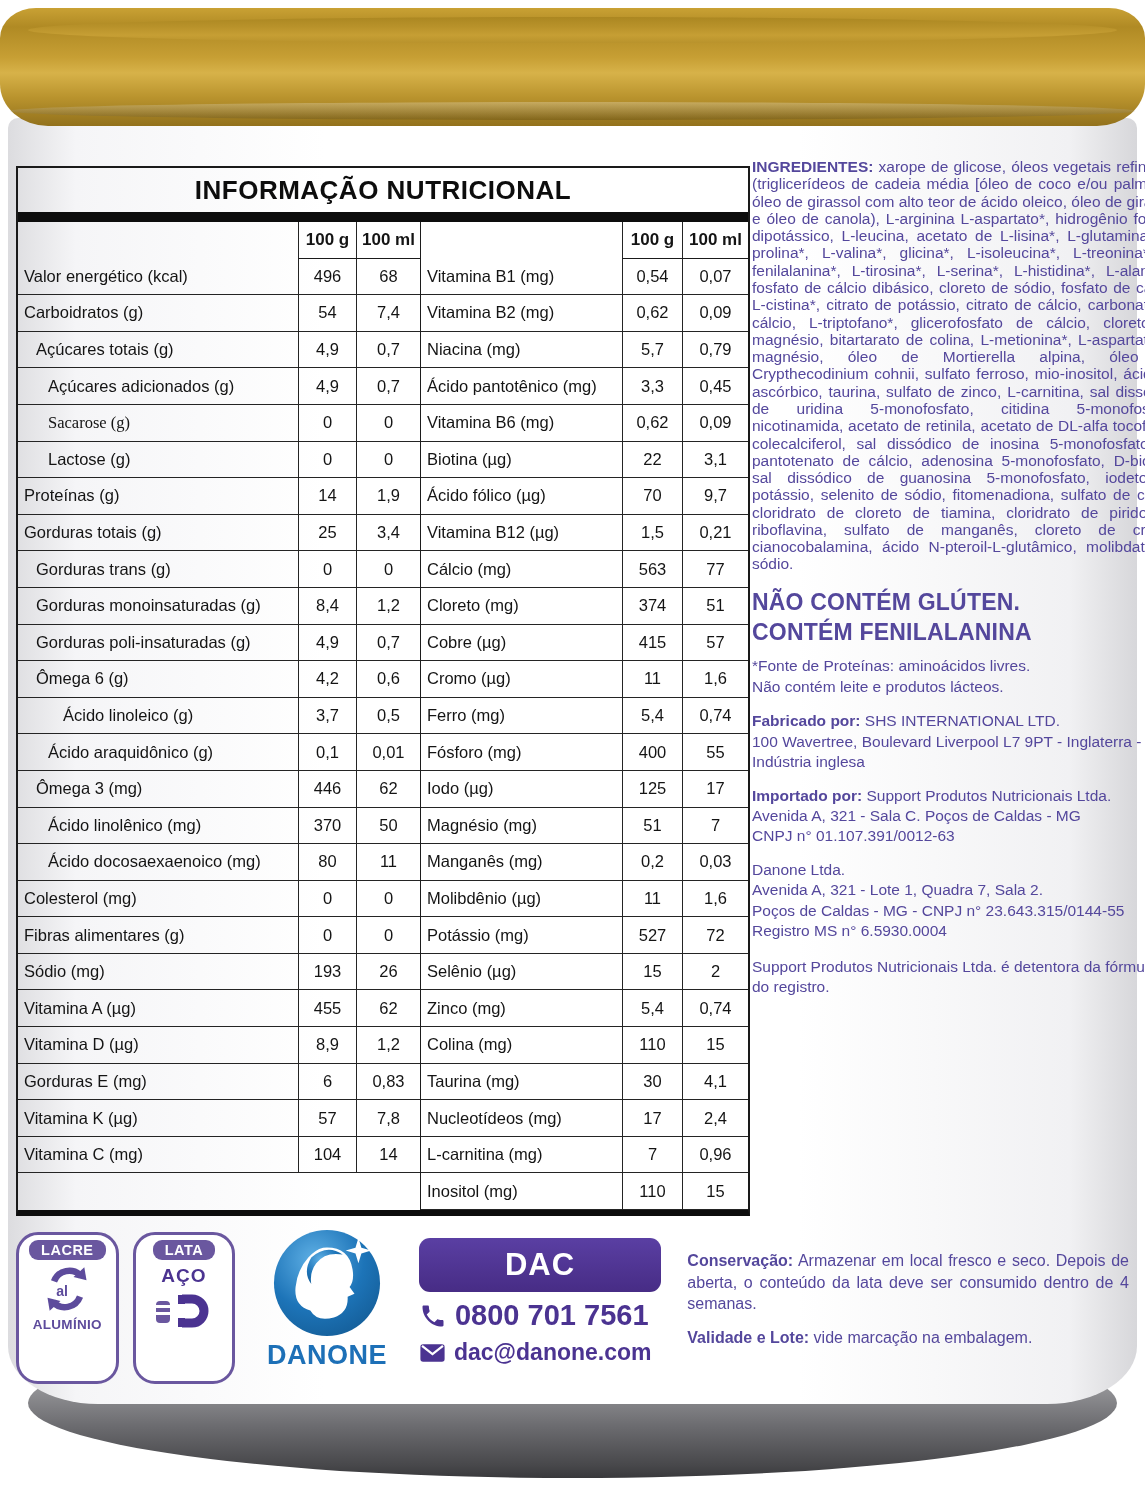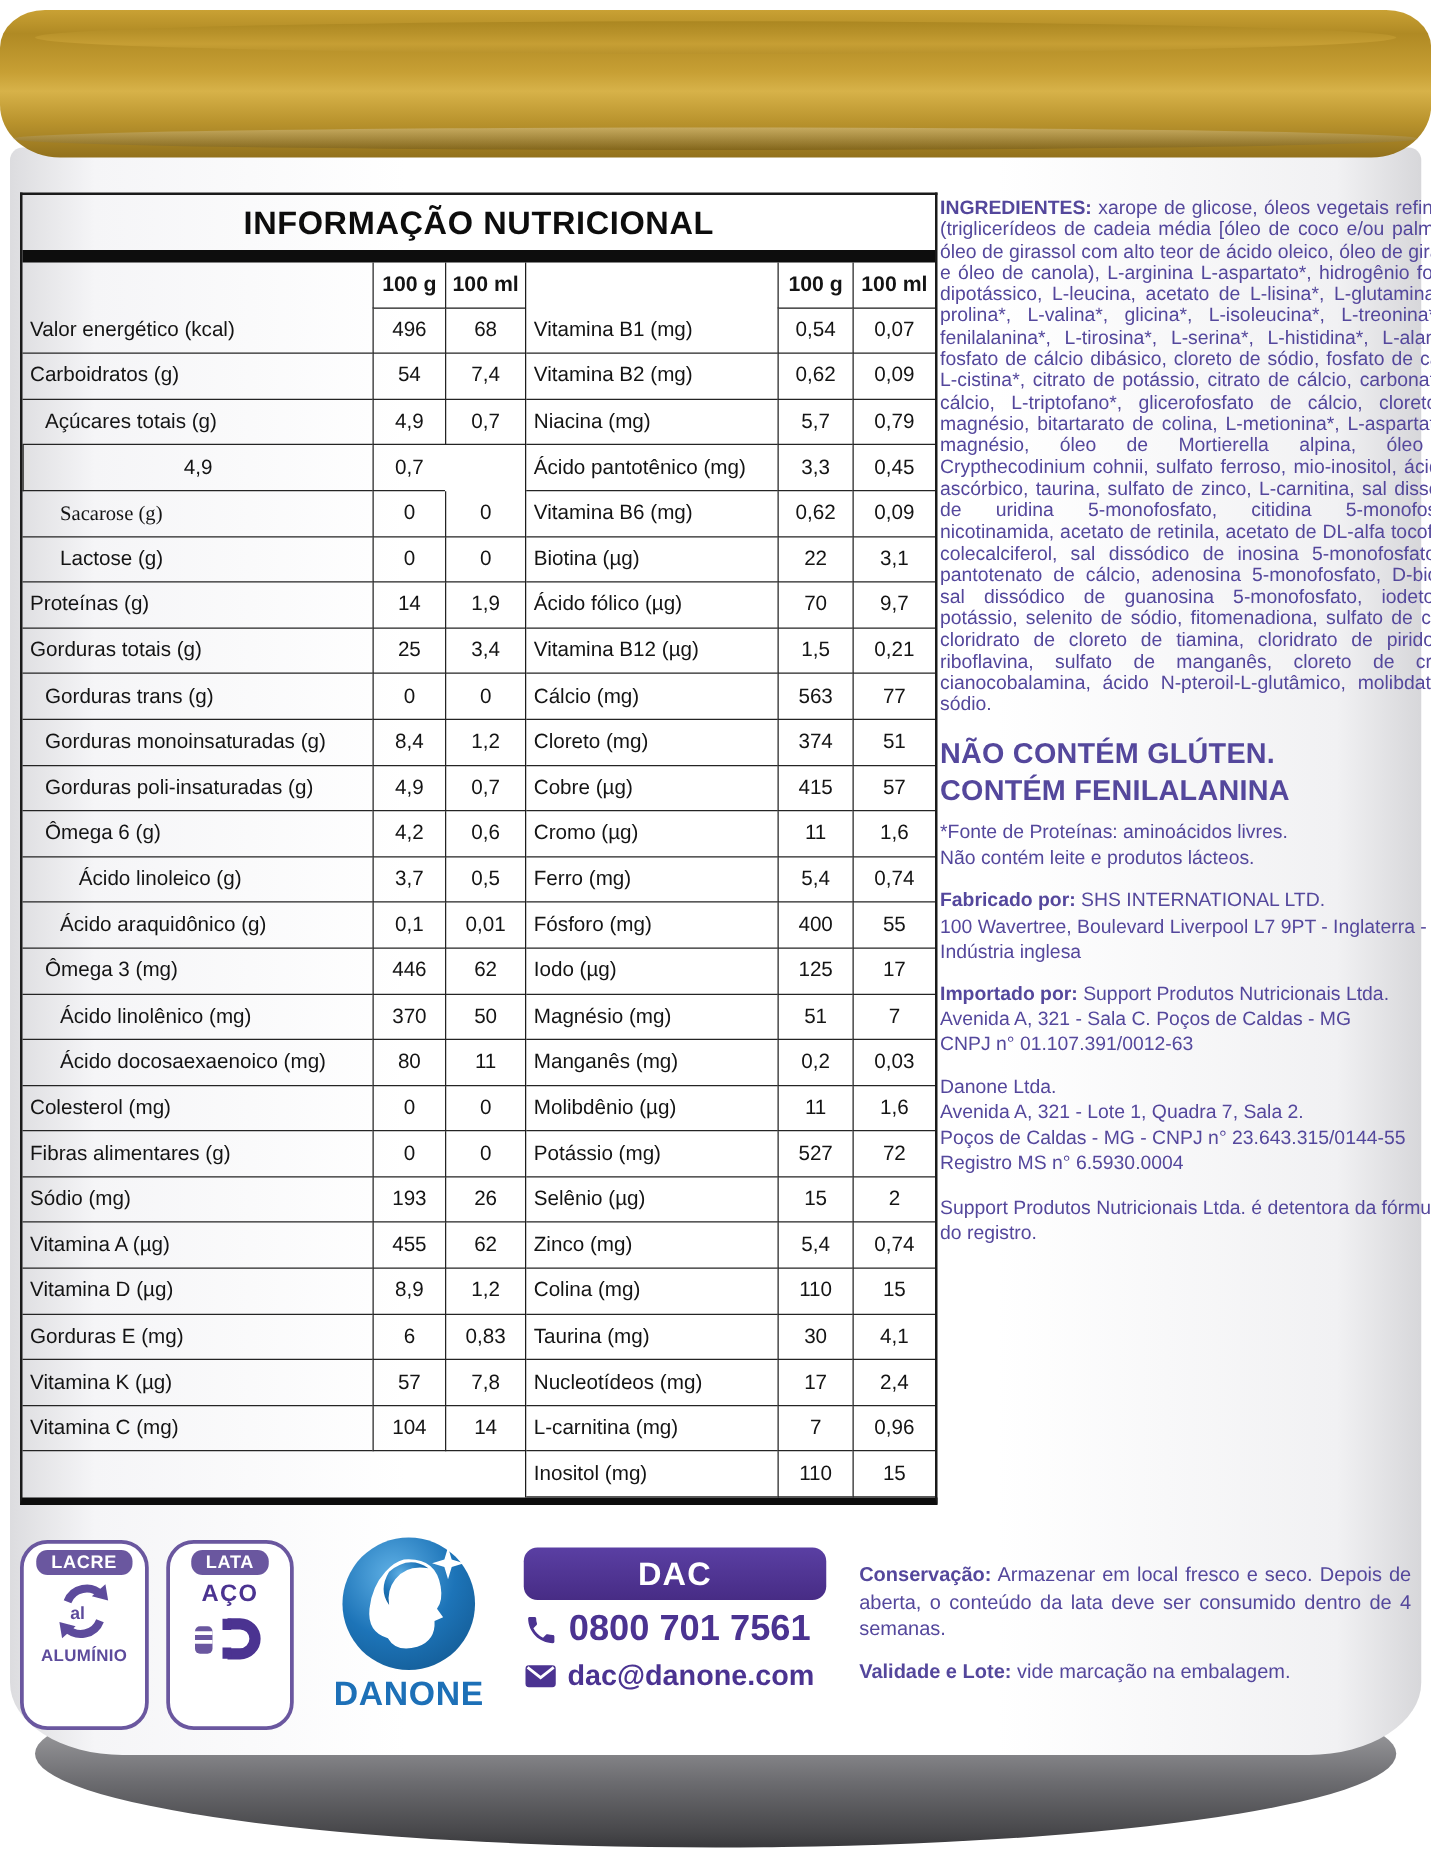--- a/index.html
+++ b/index.html
@@ -12,21 +12,21 @@
   .lid::before{content:"";position:absolute;top:9px;left:28px;right:28px;height:26px;border-radius:50%;
        background:linear-gradient(180deg,#a8841f 0%,#c9a136 70%,#b8922c 100%);opacity:.85;}
   .lid::after{content:"";position:absolute;bottom:6px;left:10px;right:10px;height:18px;border-radius:50%;
        background:linear-gradient(180deg,rgba(255,255,255,.25),rgba(0,0,0,.15));}
   .rim{position:absolute;left:28px;right:28px;bottom:22px;height:150px;border-radius:50%;z-index:1;
        background:linear-gradient(180deg,#c9c9cc 0%,#a3a3a6 30%,#6c6c70 65%,#47474a 92%,#39393c 100%);}
   .body{position:absolute;top:118px;left:8px;right:8px;bottom:96px;z-index:2;
         background:linear-gradient(90deg,#dcdcdf 0%,#f5f5f7 6%,#ffffff 28%,#ffffff 70%,#f1f1f3 94%,#d7d7da 100%);
         border-radius:10px 10px 90px 90px / 10px 10px 58px 58px;}
   
-  .nutri-box{position:absolute;left:8px;top:36px;width:730px;background:transparent;
+  .nutri-box{position:absolute;left:8px;top:48px;width:730px;background:transparent;
              border:2px solid #1a1a1a;border-bottom:6px solid #0d0d0d;}
   .nutri-title{height:44px;display:flex;align-items:center;justify-content:center;
                font-size:26px;font-weight:bold;color:#0d0d0d;letter-spacing:.5px;}
   .nutri-bar{height:10px;background:#0d0d0d;}
   .tables{display:flex;}
   .subtable{display:block;}
   .subtable.left{width:402px;border-right:1.6px solid #1c1c1c;}
   .subtable.right{flex:1;}
   .nrow{display:grid;height:36.6px;}
   .subtable.left .nrow{grid-template-columns:1fr 58px 64px;}
@@ -51,22 +51,22 @@
           display:flex;gap:14px;align-items:flex-start;}
   .badge{width:104px;height:152px;border:3.5px solid #6a579f;border-radius:22px;background:#fff;
          display:flex;flex-direction:column;align-items:center;box-sizing:border-box;padding-top:5px;}
   .badge .pill{background:#6a579f;color:#fff;font-weight:bold;font-size:14.5px;letter-spacing:.5px;
                padding:2px 12px;border-radius:9px;margin-bottom:3px;}
   .badge .word{color:#5d4b9c;font-weight:bold;font-size:13.5px;letter-spacing:.3px;margin-top:2px;}
   .badge .aco{color:#4b3391;font-weight:bold;font-size:19px;letter-spacing:1px;margin:2px 0 0;}
   .danone{width:158px;display:flex;flex-direction:column;align-items:center;margin-top:-4px;}
   .danone-name{color:#1d70b7;font-weight:bold;font-size:27px;letter-spacing:.5px;margin-top:2px;}
   .dac{width:258px;margin-top:6px;}
-  .dac-bar{width:242px;height:42px;border-radius:11px;display:flex;align-items:center;justify-content:center;
-           background:linear-gradient(180deg,#5a3fa3 0%,#472c85 100%);color:#fff;font-weight:bold;font-size:26px;letter-spacing:1px;}
+  .dac-bar{width:242px;height:54px;border-radius:11px;display:flex;align-items:center;justify-content:center;
+           background:linear-gradient(180deg,#5a3fa3 0%,#472c85 100%);color:#fff;font-weight:bold;font-size:31px;letter-spacing:1px;}
   .dac-line{display:flex;align-items:center;gap:8px;color:#4b3391;font-weight:bold;margin-top:7px;}
   .dac-phone{font-size:29px;}
   .dac-email{font-size:23px;}
   .conserv{width:448px;margin-top:18px;color:#54479c;font-size:16px;line-height:1.35;text-align:justify;}
   .conserv .p2{margin-top:12px;}
   .conserv b{font-weight:bold;}
 </style>
 </head>
 <body>
 
@@ -97,20 +97,21 @@
                 <div class="cell lbl" style="padding-left: 6px;">Carboidratos (g)</div>
                 <div class="cell val">54</div>
                 <div class="cell val">7,4</div>
               </div>
               <div class="nrow">
                 <div class="cell lbl" style="padding-left: 18px;">Açúcares totais (g)</div>
                 <div class="cell val">4,9</div>
                 <div class="cell val">0,7</div>
               </div>
               <div class="nrow">
+                <div class="cell lbl" style="padding-left: 30px;">Açúcares adicionados (g)</div>
                 <div class="cell val">4,9</div>
                 <div class="cell val">0,7</div>
               </div>
               <div class="nrow">
                 <div class="cell lbl" style="padding-left: 30px; font-family: Liberation Serif, serif;">Sacarose (g)</div>
                 <div class="cell val">0</div>
                 <div class="cell val">0</div>
               </div>
               <div class="nrow">
                 <div class="cell lbl" style="padding-left: 30px;">Lactose (g)</div>

